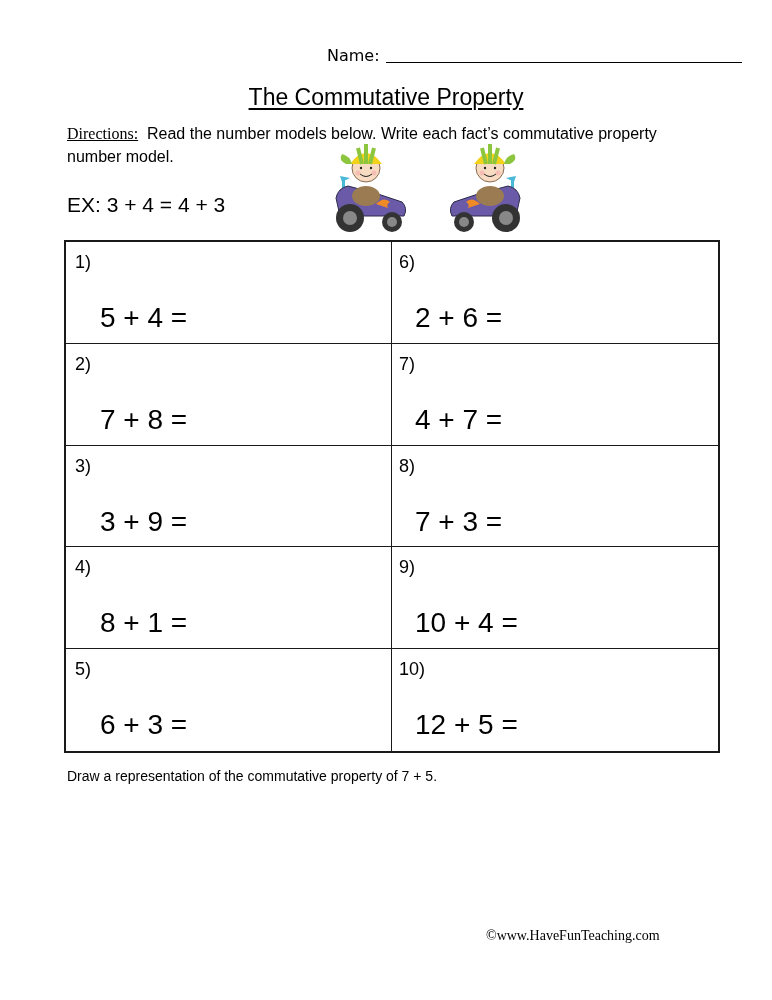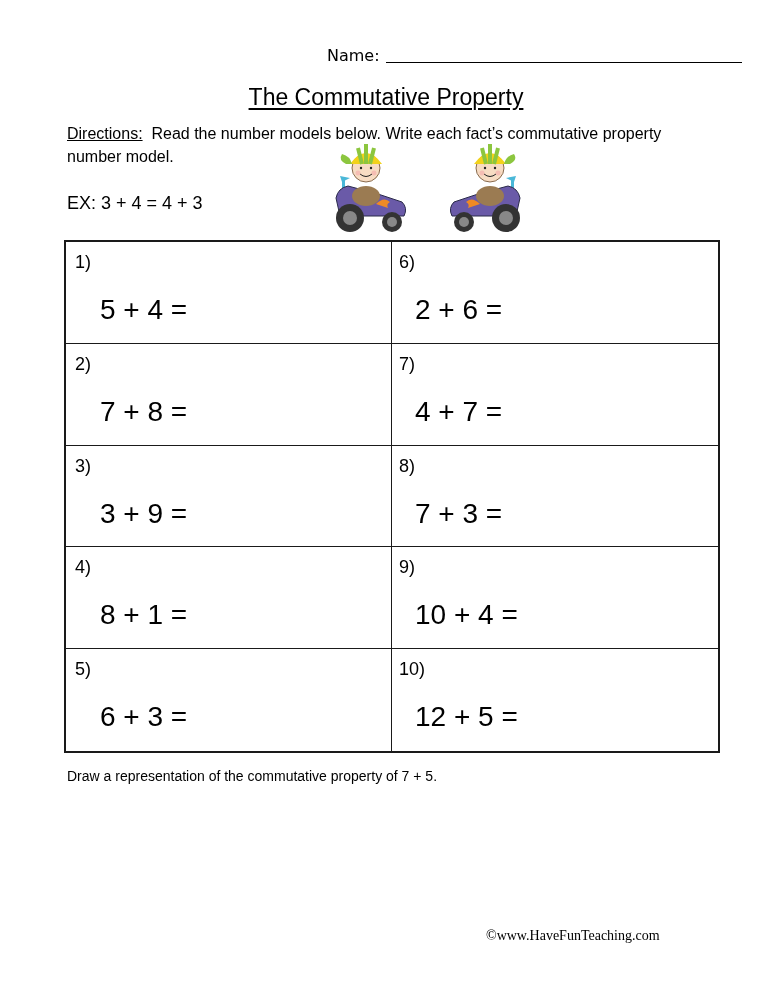--- a/index.html
+++ b/index.html
@@ -5,32 +5,32 @@
   * { box-sizing: border-box; margin: 0; padding: 0; }
   html, body { width: 772px; height: 1000px; background: #ffffff; overflow: hidden; }
   body { position: relative; font-family: "Liberation Sans", sans-serif; color: #000; }
 
   .name-line { position: absolute; left: 290px; top: 46px; font-family: "DejaVu Sans", sans-serif; font-size: 16px; white-space: nowrap; margin-left: 37px; }
   .name-line .blank { display: inline-block; width: 356px; border-bottom: 1px solid #000; height: 16px; vertical-align: -2px; margin-left: 6px; }
 
   .title { position: absolute; left: 0; width: 772px; top: 84px; text-align: center; font-size: 23px; text-decoration: underline; text-underline-offset: 3px; }
 
   .directions { position: absolute; left: 67px; top: 122px; width: 610px; font-size: 16px; line-height: 23px; }
-  .directions .dir-label { text-decoration: underline; }
+  .directions .dir-label { text-decoration: underline; font-family: Liberation Serif, serif; }
 
-  .example { position: absolute; left: 67px; top: 193px; font-size: 18px; white-space: nowrap; }
+  .example { position: absolute; left: 67px; top: 193px; font-size: 21px; white-space: nowrap; }
 
   .illustration { position: absolute; left: 328px; top: 138px; width: 200px; height: 96px; }
 
   .grid { position: absolute; left: 64px; top: 240px; width: 656px; height: 513px; border: 2.5px solid #1a1a1a; display: grid; grid-template-columns: 1fr 1fr; grid-template-rows: repeat(5, 1fr); grid-auto-flow: column; }
   .cell { position: relative; border-right: 1.5px solid #1a1a1a; border-bottom: 1.5px solid #1a1a1a; }
   .cell.col2 { border-right: none; }
   .cell.lastrow { border-bottom: none; }
   .cell .num { position: absolute; left: 9px; top: 10px; font-size: 18px; }
-  .cell .prob { position: absolute; left: 34px; top: 52px; font-size: 28px; white-space: nowrap; }
+  .cell .prob { position: absolute; left: 34px; top: 60px; font-size: 28px; white-space: nowrap; }
   .cell.col2 .num { left: 7px; }
   .cell.col2 .prob { left: 23px; text-align: center; }
 
   .draw-prompt { position: absolute; left: 67px; top: 768px; font-size: 14px; white-space: nowrap; }
 
   .footer { position: absolute; left: 486px; top: 928px; font-family: Liberation Serif, serif; font-size: 14px; white-space: nowrap; }
 </style>
 </head>
 <body>
 

